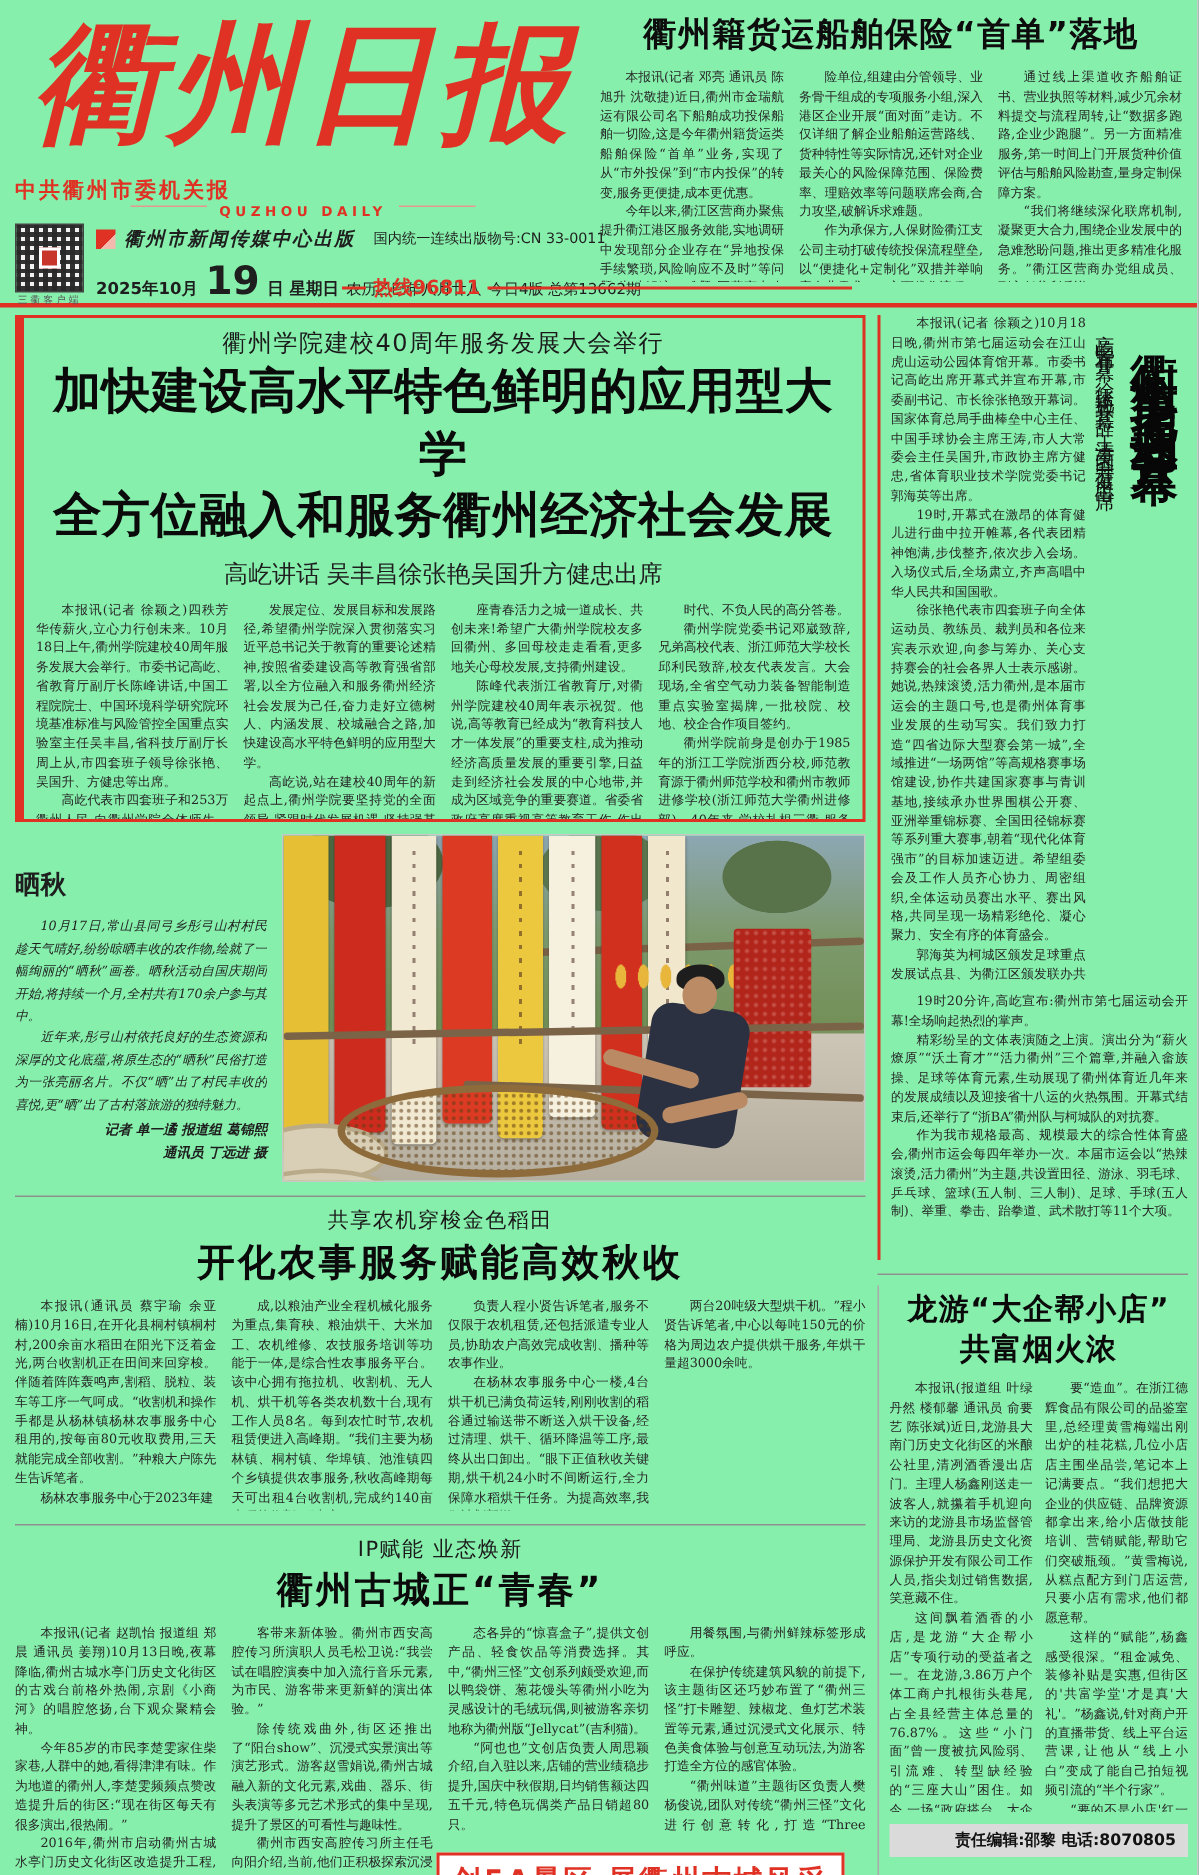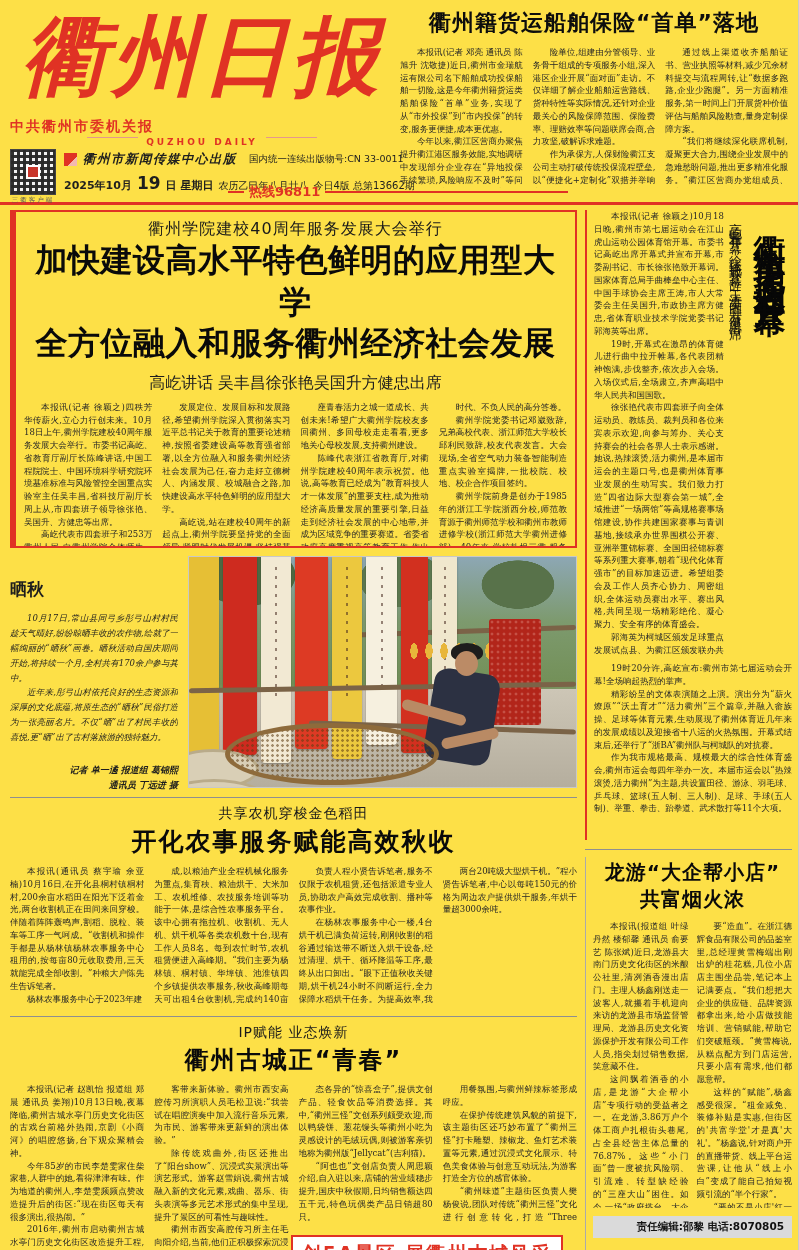--- a/index.html
+++ b/index.html
@@ -1,17 +1,17 @@
 <!DOCTYPE html>
 <html><head>
 <meta charset="utf-8">
 <style>
 * { margin:0; padding:0; box-sizing:border-box; }
 html,body { background:#9a9a9a; }
-.page { width:799px; height:1250px; margin:0 auto; background:#fde047; overflow:hidden; position:relative;
+.page { width:799px; height:1250px; margin:0 auto; background:#86efac; overflow:hidden; position:relative;
   font-family:"DejaVu Serif", serif; color:#1e1e1e; border-right:1px solid #c9c9c9; }
 
 
 .header { height:202px; display:flex; position:relative; }
 .mast { width:398px; padding:2px 4px 0 10px; position:relative; }
 .mast-title { font-size:86px; line-height:1.25; height:116px; overflow:hidden; text-align:center;
   color:#e03224; font-weight:bold; font-style:italic; letter-spacing:4px; font-family:"DejaVu Serif",serif; }
 .mast-sub { text-align:left; color:#e03224; font-weight:bold; font-size:14px; letter-spacing:2px;
   font-family:Liberation Sans, sans-serif; }
 .en-row { display:flex; align-items:flex-start; gap:8px; width:230px; margin:1px auto 2px; }
@@ -24,21 +24,21 @@
   repeating-linear-gradient(90deg, #303030 0 3px, #f2f2f2 3px 6px); position:relative; }
 .qr::after { content:""; position:absolute; inset:15px; background:#c8352b; border:2px solid #fff; }
 .qr-cap { font-size:6.5px; color:#555; letter-spacing:2px; margin-top:1px; font-family:"DejaVu Sans",sans-serif; }
 .pub-col { flex:1; padding-top:2px; }
 .pub-line { display:flex; align-items:center; gap:6px; }
 .pub-logo { width:13px; height:13px; background:linear-gradient(135deg,#e03224 62%,#f3b9af 62%); flex:0 0 auto; }
 .pub-name { font-style:italic; font-weight:bold; font-size:12.5px; letter-spacing:1.5px; }
 .pub-issn { font-size:9.5px; font-family:"DejaVu Sans",sans-serif; margin-left:6px; }
 .date-line { display:flex; align-items:baseline; gap:5px; margin-top:7px; font-family:"DejaVu Sans",sans-serif;
   font-weight:bold; font-size:11px; white-space:nowrap; }
-.date-day { font-size:17px; line-height:1; }
+.date-day { font-size:26px; line-height:1; }
 .lunar,.edition { font-weight:normal; font-size:10px; }
 .hotline { position:absolute; left:228px; top:183px; width:340px; display:flex; align-items:center; }
 .hotline .ln1 { width:16px; height:2px; background:#e03224; }
 .hotline .txt { color:#e03224; font-weight:bold; font-size:13px; margin:0 5px; font-family:"DejaVu Sans",sans-serif; }
 .hotline .ln2 { flex:1; height:2px; background:#e03224; }
 
 .head-art { flex:1; padding:8px 10px 0 2px; }
 .head-art h2 { font-family:"DejaVu Sans",sans-serif; font-weight:bold; font-size:22px; letter-spacing:1px;
   text-align:center; color:#0d0d0d; }
 .red-rule { height:3px; background:#e03224; }
@@ -61,21 +61,21 @@
   line-height:1.3; color:#0a0a0a; letter-spacing:0.5px; }
 .uni-sub { text-align:center; font-family:Liberation Sans, sans-serif; font-size:16px; margin-top:8px; }
 .uni-box .cols { height:196px; margin-top:7px; }
 
 
 .photo-row { display:flex; gap:10px; margin-top:8px; height:232px; }
 .shaiqiu { width:168px; padding-top:22px; }
 .shaiqiu h3 { font-family:Liberation Mono, monospace; font-size:17px; margin-bottom:10px; }
 .shaiqiu .cap { font-size:8.5px; line-height:1.75; text-align:justify; font-style:italic; overflow:hidden; height:130px; }
 .shaiqiu .cap p { text-indent:2em; }
-.credit { text-align:right; font-weight:bold; font-style:italic; font-size:9px; margin-top:22px; line-height:1.7; }
+.credit { text-align:right; font-weight:bold; font-style:italic; font-size:9px; margin-top:6px; line-height:1.7; }
 .photo { flex:1; border:1px solid #c8c8c8; position:relative; overflow:hidden; }
 .ph-bg { position:absolute; inset:0; background:
   radial-gradient(60px 40px at 85% 12%, #58724a 0 60%, transparent 61%),
   radial-gradient(80px 50px at 15% 8%, #4f6a44 0 60%, transparent 61%),
   radial-gradient(70px 45px at 55% 10%, #5d7850 0 60%, transparent 61%),
   linear-gradient(180deg,#8da7b4 0%, #7d9a6e 28%, #739058 55%, #a9a78f 70%, #c2bba8 100%); }
 .ph-ground { position:absolute; left:0; right:0; top:132px; bottom:0; background:linear-gradient(180deg,#cdc6b6,#b5ae9e); }
 .bn { position:absolute; top:0; border-radius:0 0 4px 4px; box-shadow:0 1px 2px rgba(0,0,0,.3); }
 .bn.ink { background-image:repeating-linear-gradient(180deg, rgba(70,40,30,.55) 0 3px, transparent 3px 9px);
   background-size:2px 65%; background-repeat:no-repeat; background-position:50% 10px; }

